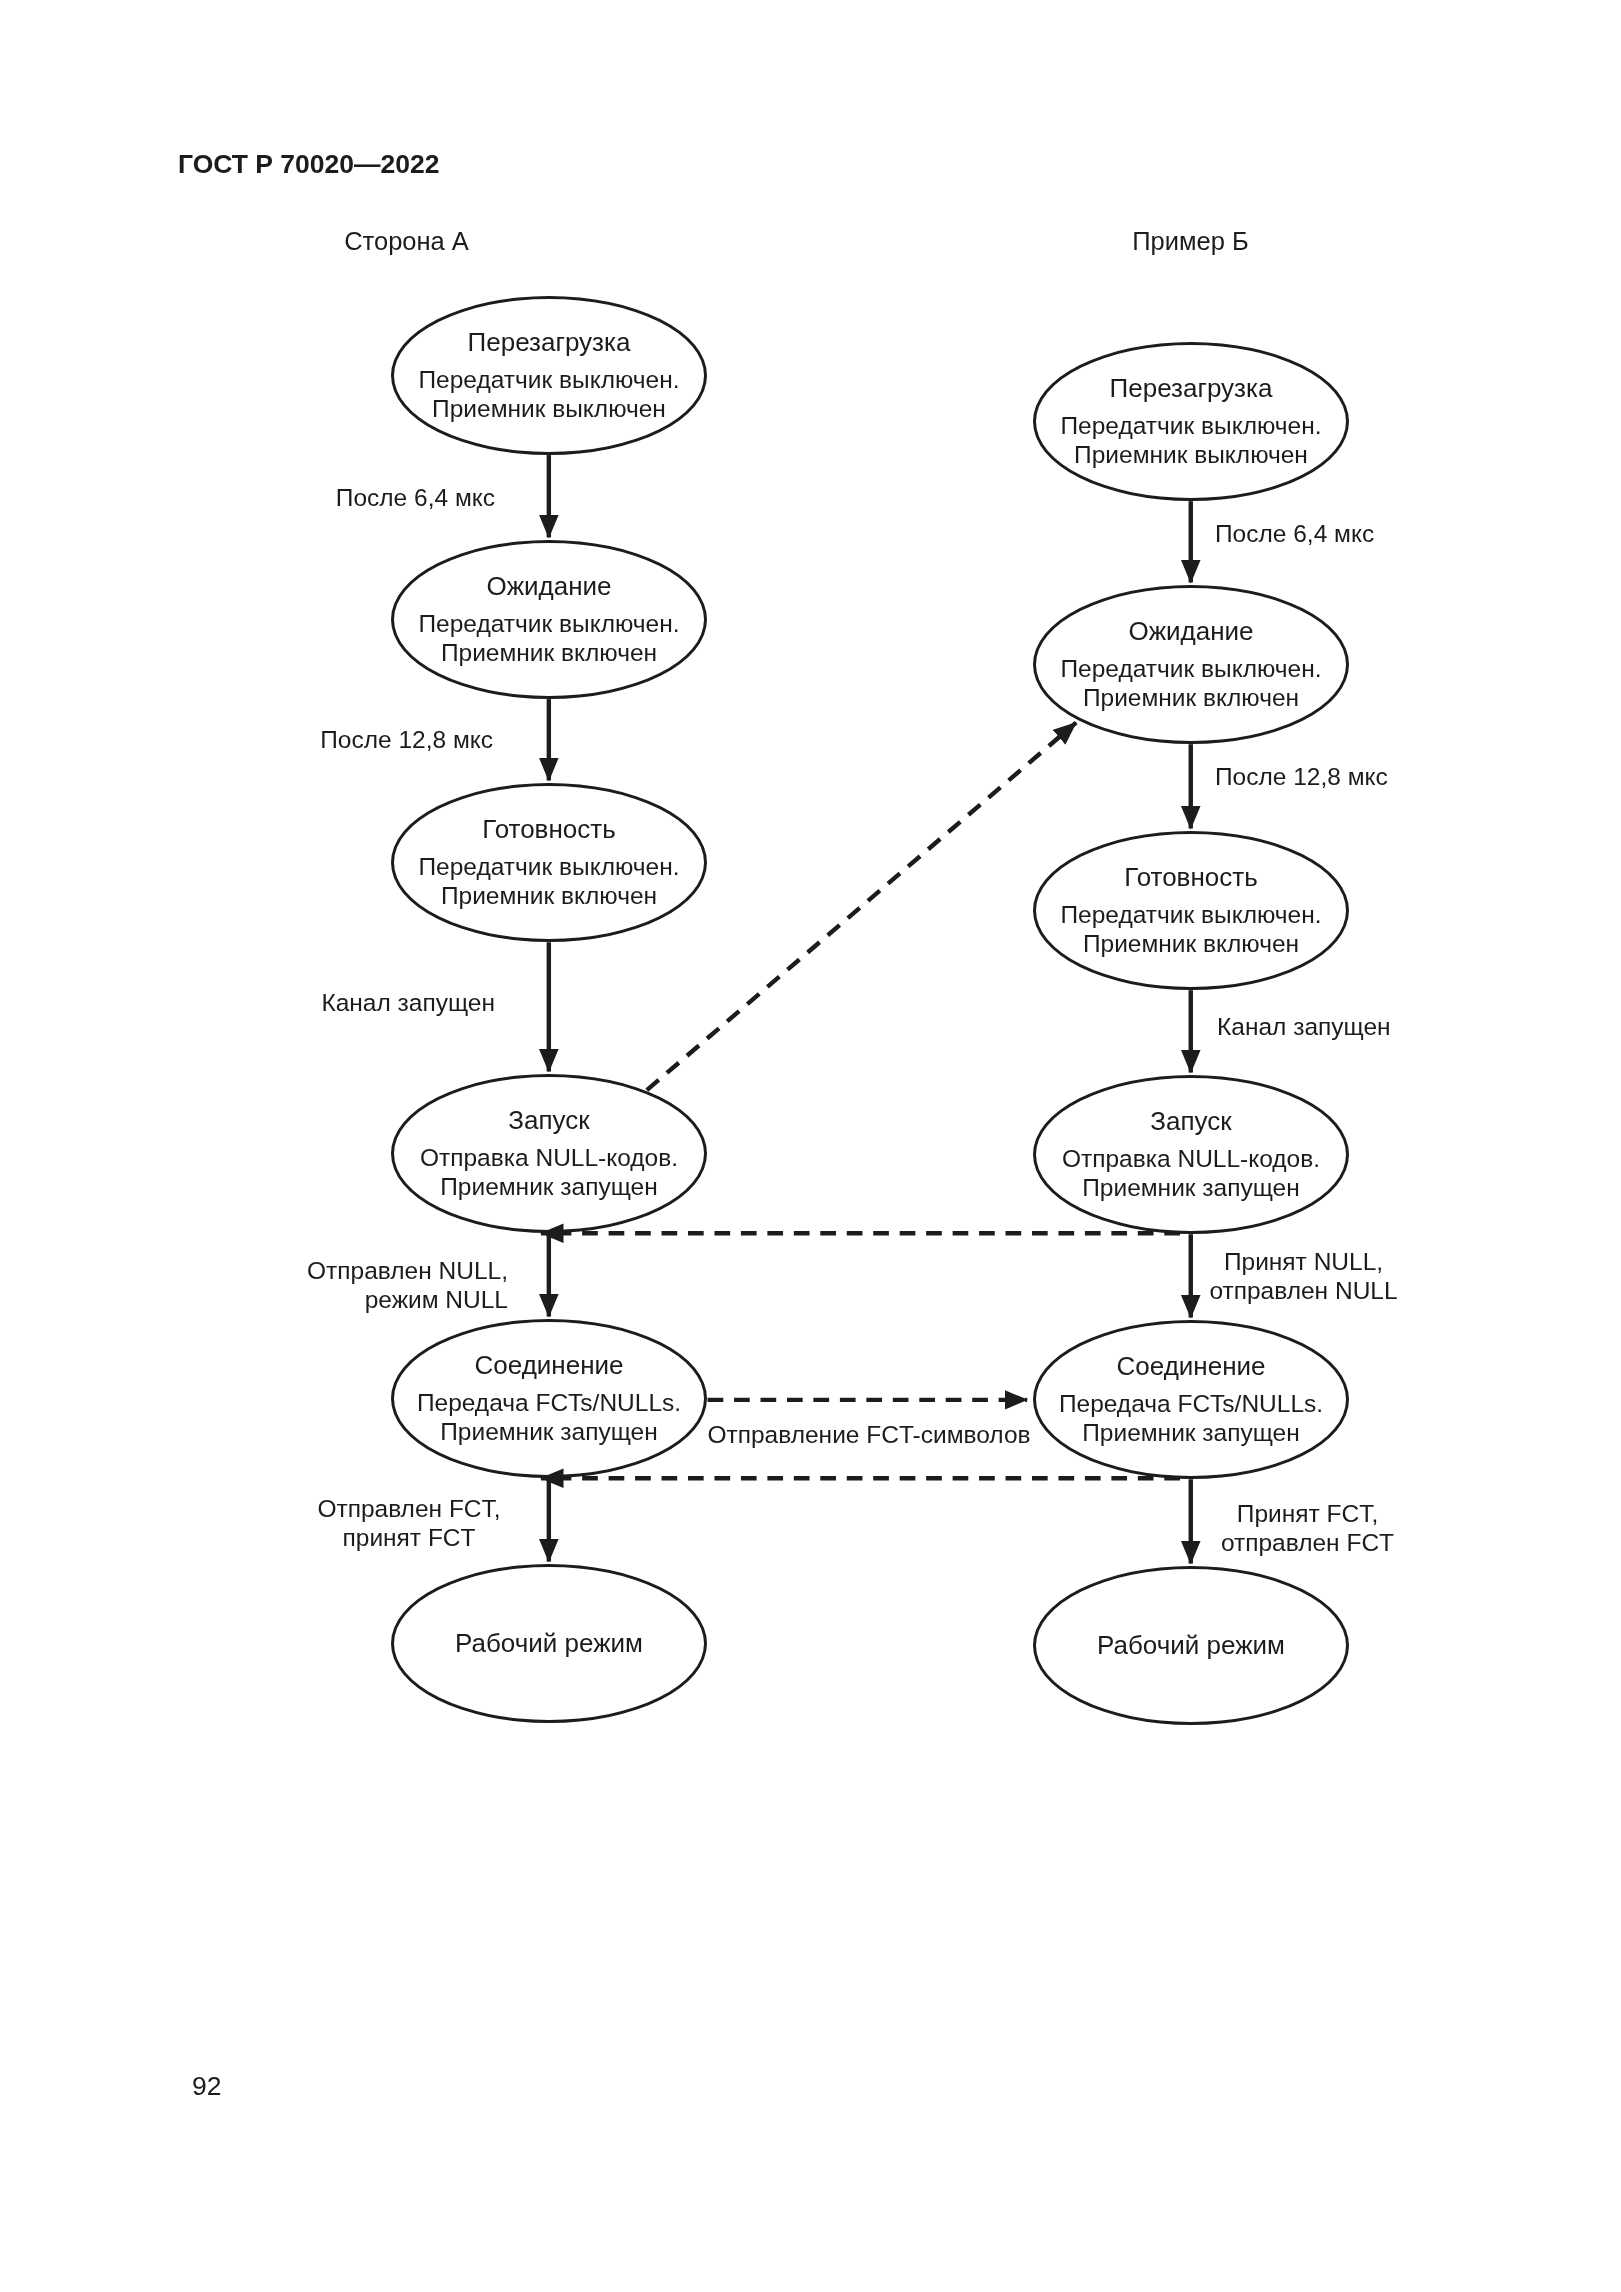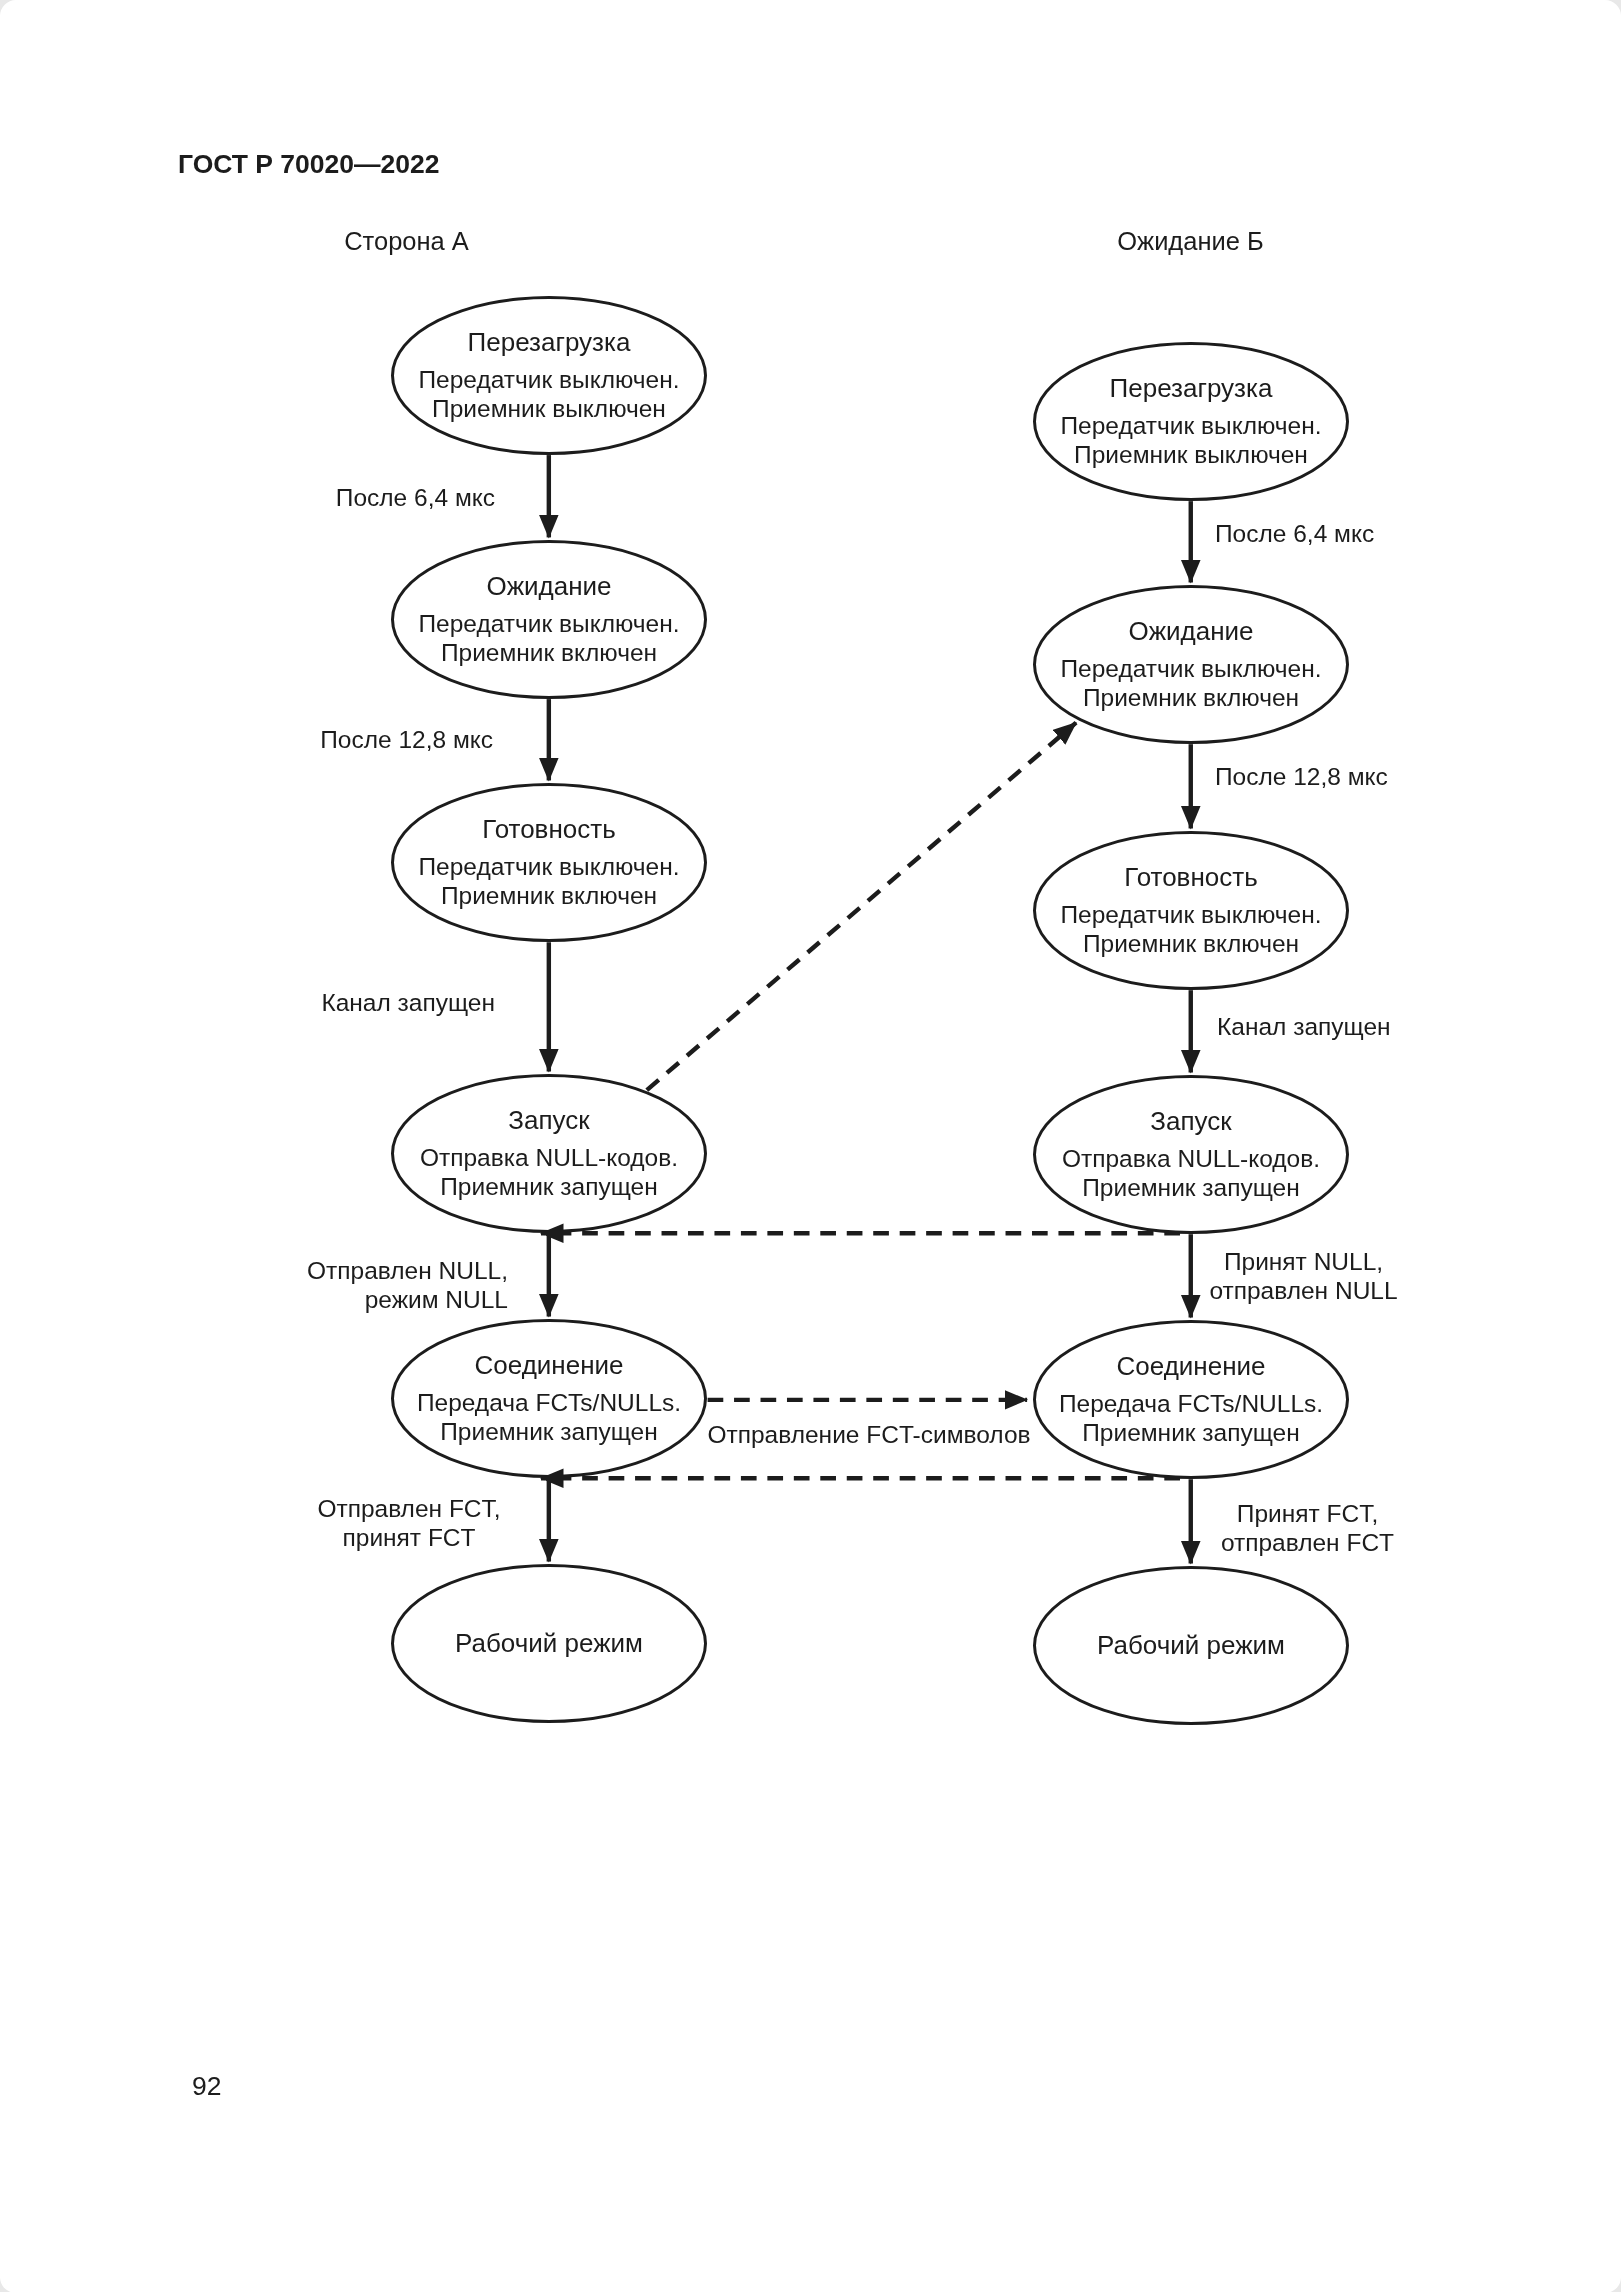--- a/index.html
+++ b/index.html
@@ -1,18 +1,18 @@
 <!DOCTYPE html>
 <html><head>
 <meta charset="utf-8">
 <style>
   html,body{margin:0;padding:0;background:#e8e8e8;}
   .page{
     position:relative;width:1621px;height:2293px;background:#ffffff;
-    font-family:"Liberation Sans",sans-serif;color:#1c1c1c;overflow:hidden;margin:0 auto;border-radius:16px;
+    font-family:"Liberation Sans",sans-serif;color:#1c1c1c;overflow:hidden;margin:0 auto;
   }
   .header{position:absolute;left:178px;top:149px;font-size:26.5px;font-weight:bold;white-space:nowrap;}
   .col-title{position:absolute;top:227px;width:235px;text-align:center;font-size:25.5px;}
   .state{
     position:absolute;width:316px;height:159px;box-sizing:border-box;
     border:3.9px solid #1c1c1c;border-radius:50%;background:#ffffff;
     display:flex;flex-direction:column;align-items:center;justify-content:center;
     text-align:center;z-index:1;
   }
   .state-title{font-size:26px;line-height:29px;}
@@ -29,21 +29,21 @@
   .pagenum{position:absolute;left:192px;top:2071px;font-size:26.5px;}
 </style>
 </head>
 <body>
 
 <div class="page">
 
   <div class="header">ГОСТ Р 70020—2022</div>
 
   <div class="col-title" style="left:289px;">Сторона А</div>
-  <div class="col-title" style="left:1073px;">Ожидание Б</div>
+  <div class="col-title" style="left:1073px;">Пример Б</div>
 
   <div class="state" style="left:391px;top:296px;">
     <div class="state-title">Перезагрузка</div>
     <div class="state-line">Передатчик выключен.</div>
     <div class="state-line">Приемник выключен</div>
   </div>
   <div class="state" style="left:391px;top:540px;">
     <div class="state-title">Ожидание</div>
     <div class="state-line">Передатчик выключен.</div>
     <div class="state-line">Приемник включен</div>

